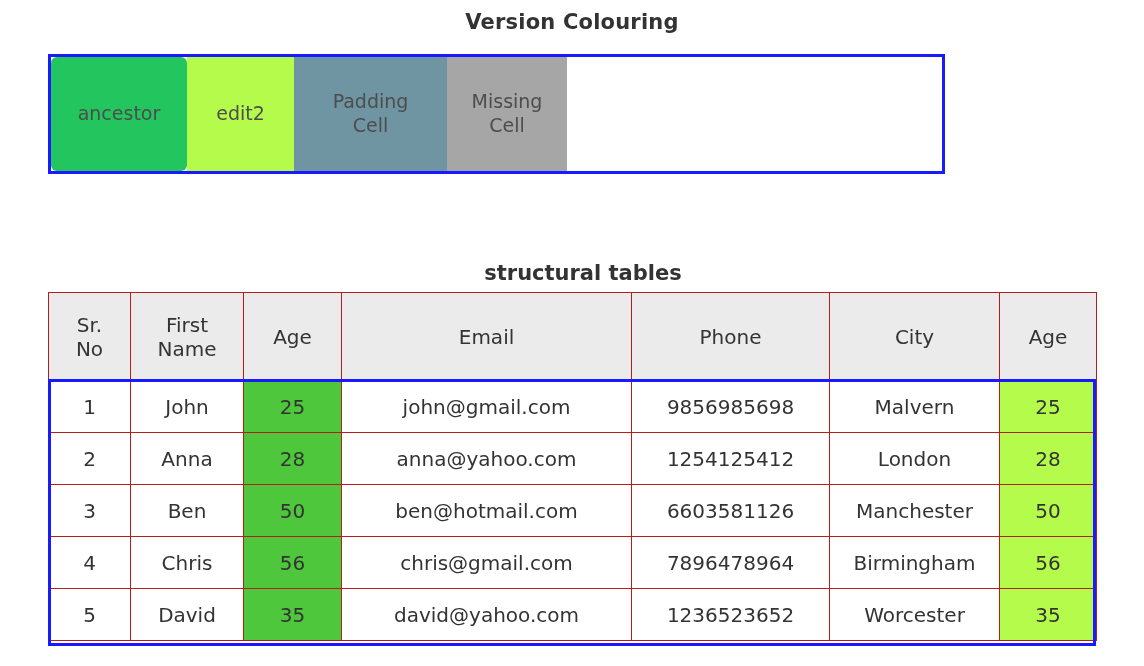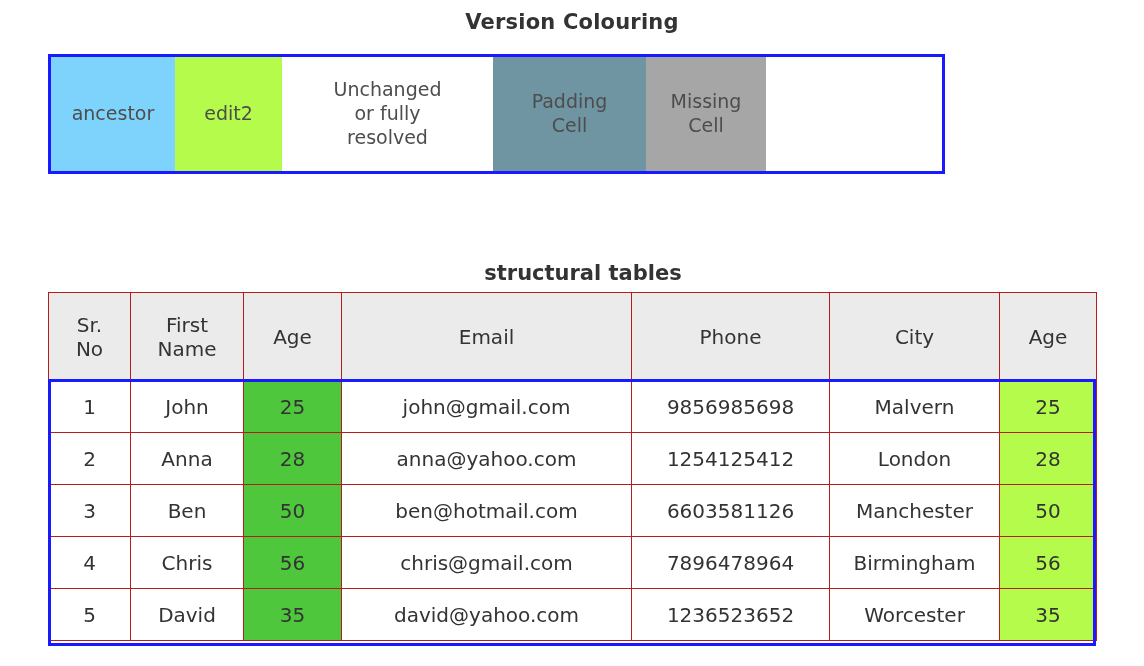--- a/index.html
+++ b/index.html
@@ -39,21 +39,21 @@
   .legend-cell {
     display: flex;
     align-items: center;
     justify-content: center;
     text-align: center;
     font-size: 19px;
     color: #4d4d4d;
     box-sizing: border-box;
     line-height: 1.25;
   }
-  .legend-cell.ancestor { width: 124px; background: #7dd3fc; }
+  .legend-cell.ancestor { width: 136px; background: #22c55e; border-radius: 6px; }
   .legend-cell.edit1    { width: 112px; background: #4ec73c; }
   .legend-cell.edit2    { width: 107px; background: #b4fb4c; }
   .legend-cell.unchanged{ width: 211px; background: #ffffff; }
   .legend-cell.padding  { width: 153px; background: #6f95a3; }
   .legend-cell.missing  { width: 120px; background: #a6a6a6; }
 
   
   .tables-title {
     position: absolute;
     left: 11px;
@@ -124,27 +124,20 @@
 <body>
 
 <h1 class="legend-title">Version Colouring</h1>
 
 <div class="legend-wrap">
   <div class="legend-cell ancestor">
     <span>ancestor</span>
   </div>
   <div class="legend-cell edit2">
     <span>edit2</span>
-  </div>
-  <div class="legend-cell unchanged">
-    <div>
-      <div>Unchanged</div>
-      <div>or fully</div>
-      <div>resolved</div>
-    </div>
   </div>
   <div class="legend-cell padding">
     <div>
       <div>Padding</div>
       <div>Cell</div>
     </div>
   </div>
   <div class="legend-cell missing">
     <div>
       <div>Missing</div>

